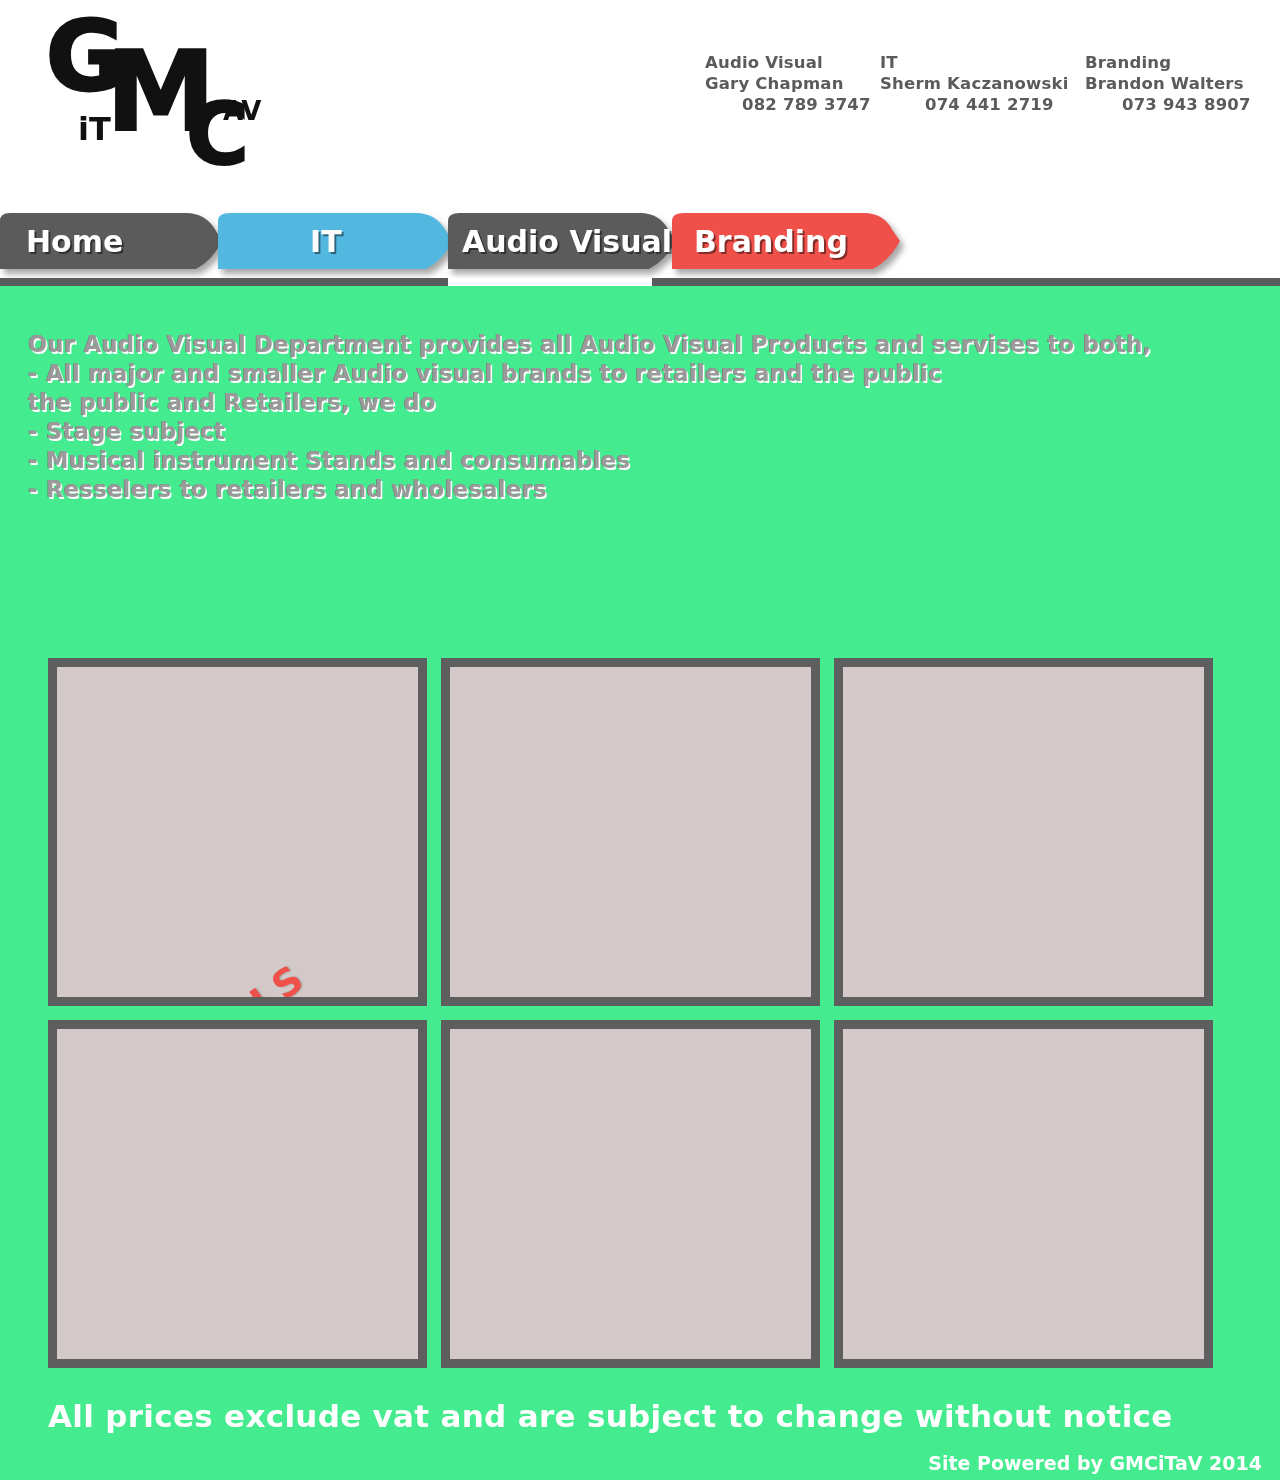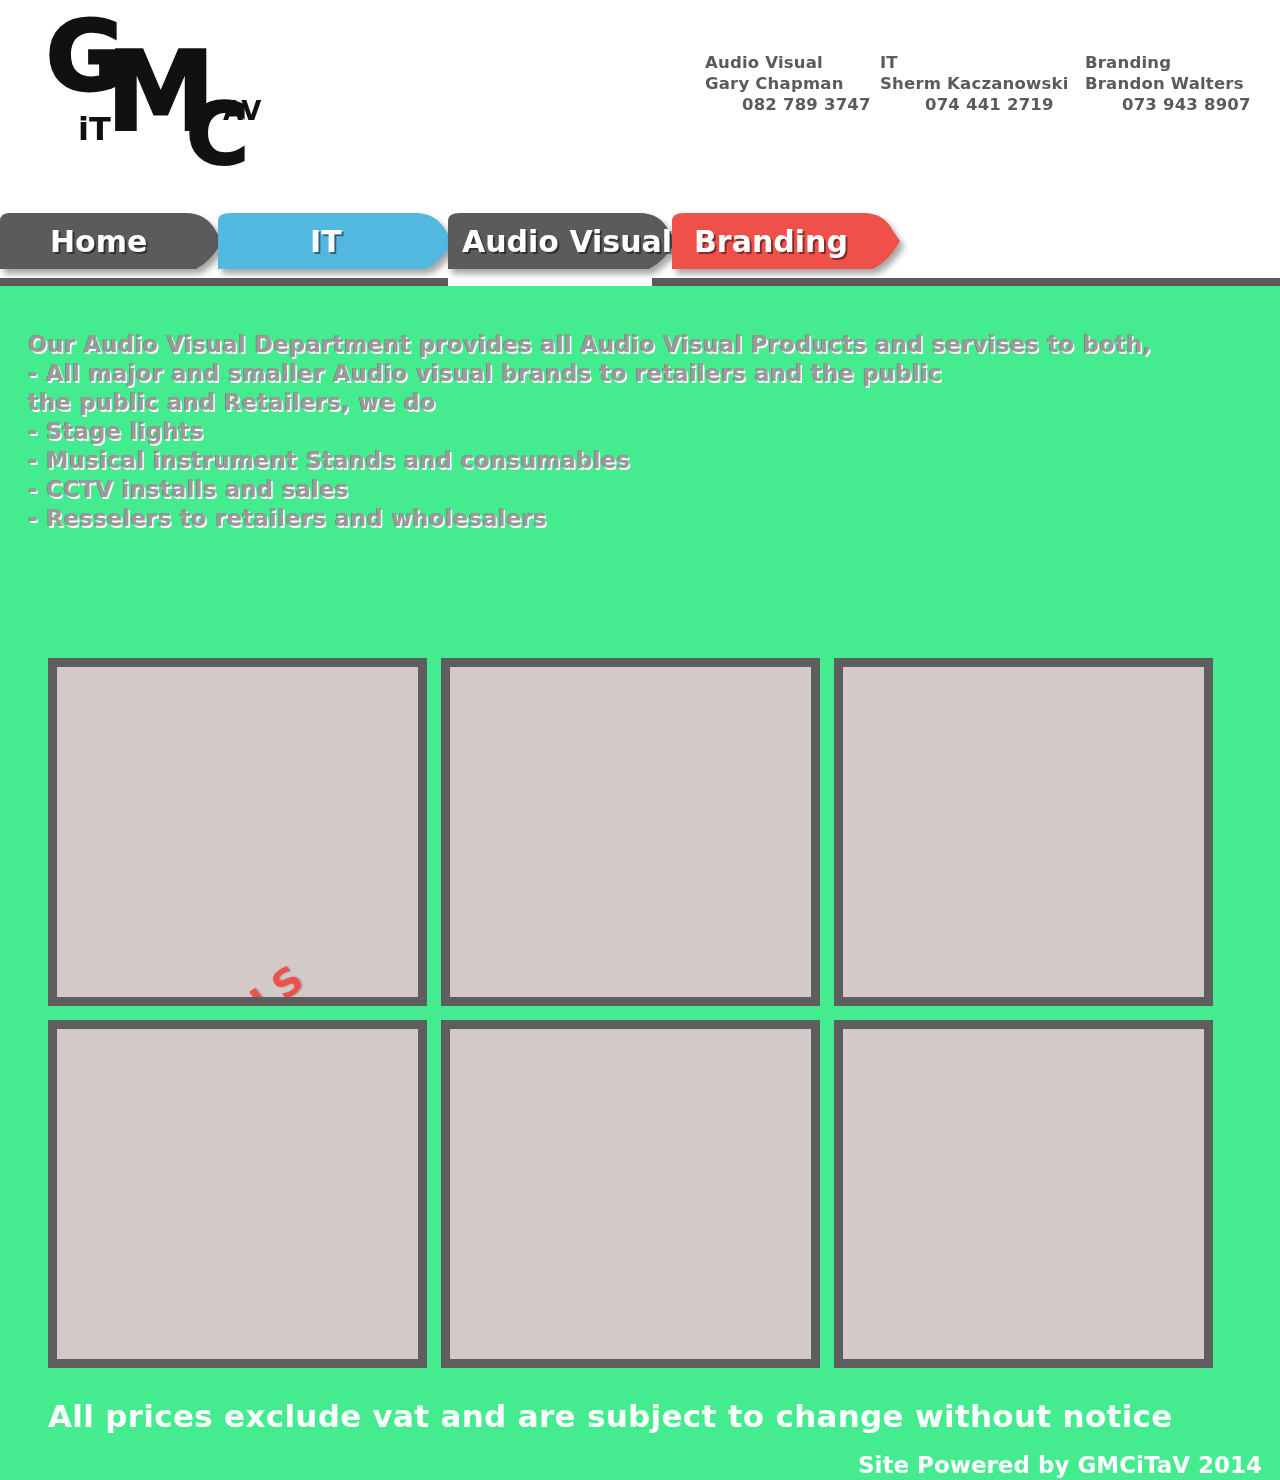--- a/index.html
+++ b/index.html
@@ -86,21 +86,21 @@
     z-index: 2;
     font-family: "DejaVu Sans", sans-serif;
     font-weight: bold;
     font-size: 30px;
     color: #ffffff;
     text-shadow: 2px 2px 0 rgba(0,0,0,0.45);
     white-space: nowrap;
   }
 
   #tab-home  { left: 0px;   width: 222px; }
-  #tab-home .tab-label  { padding-left: 50px; }
+  #tab-home .tab-label  { padding-left: 26px; }
   #tab-it    { left: 218px; width: 235px; }
   #tab-it .tab-label    { padding-left: 92px; }
   #tab-av    { left: 448px; width: 228px; }
   #tab-av .tab-label    { padding-left: 14px; }
   #tab-brand { left: 672px; width: 228px; }
   #tab-brand .tab-label { padding-left: 22px; }
 
   .nav-underline {
     position: absolute;
     left: 0;
@@ -189,21 +189,21 @@
     letter-spacing: 0.3px;
     white-space: nowrap;
   }
 
   .footer-credit {
     position: absolute;
     right: 18px;
     top: 1166px;
     font-family: "DejaVu Sans", sans-serif;
     font-weight: bold;
-    font-size: 23px;
+    font-size: 19px;
     color: #ffffff;
     white-space: nowrap;
   }
 </style>
 </head>
 <body>
 
 <div id="page">
 
   <div class="header">
@@ -277,23 +277,22 @@
 
   <div class="nav-underline"></div>
   <div class="nav-underline-white"></div>
 
   <div class="page-body">
 
     <div class="intro">
       <span class="line">Our Audio Visual Department provides all Audio Visual Products and servises to both,</span>
       <span class="line">- All major and smaller Audio visual brands to retailers and the public</span>
       <span class="line">the public and Retailers, we do</span>
-      <span class="line">- Stage lights</span>
+      <span class="line">- Stage subject</span>
       <span class="line">- Musical instrument Stands and consumables</span>
-      <span class="line">- CCTV installs and sales</span>
       <span class="line">- Resselers to retailers and wholesalers</span>
     </div>
 
     <div class="grid">
 
       <div class="grid-row">
         <div class="cell">
           <span class="specials">SPECIALS</span>
         </div>
         <div class="cell"></div>

